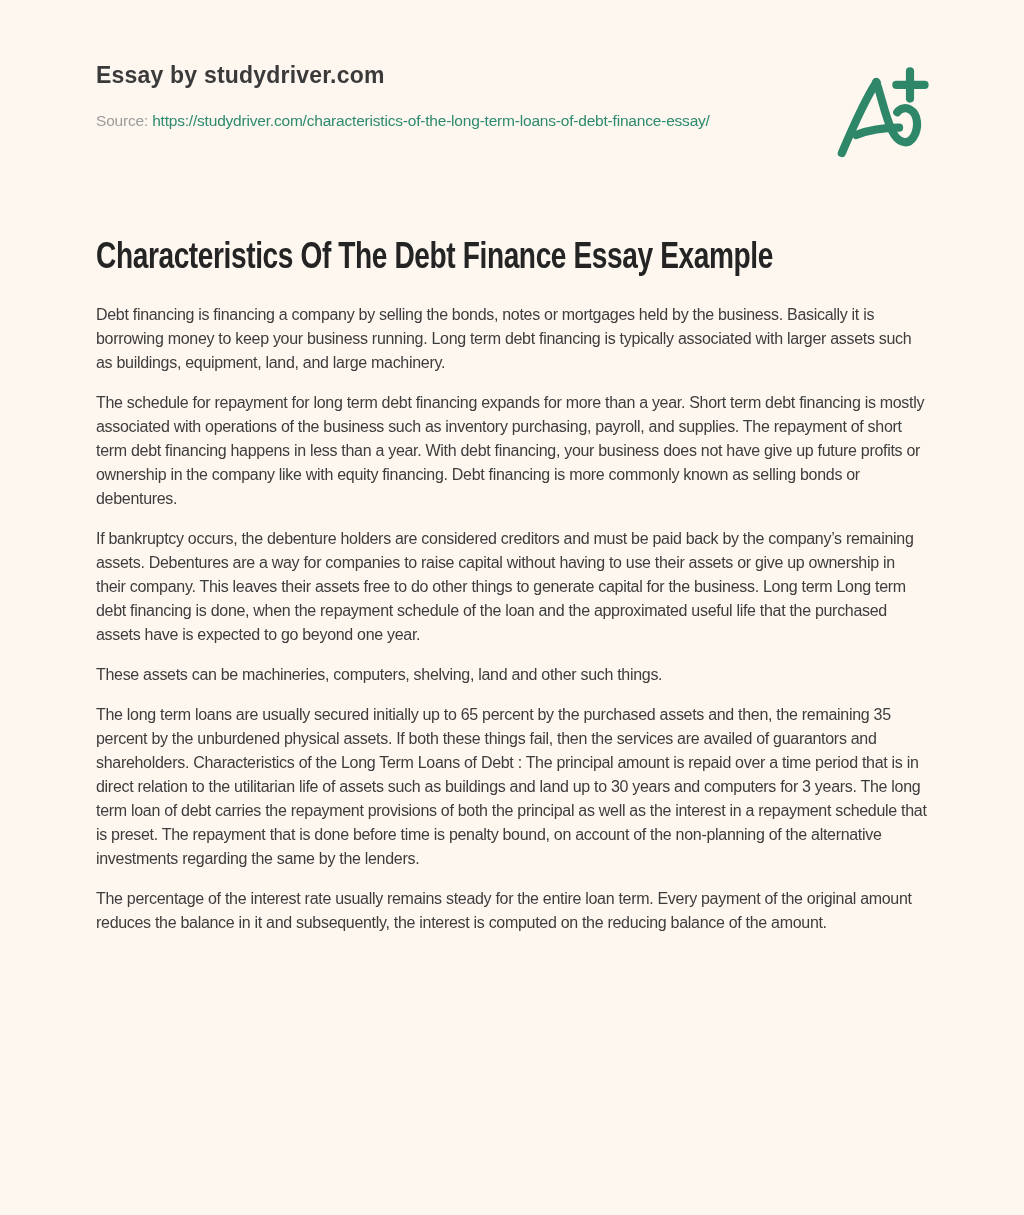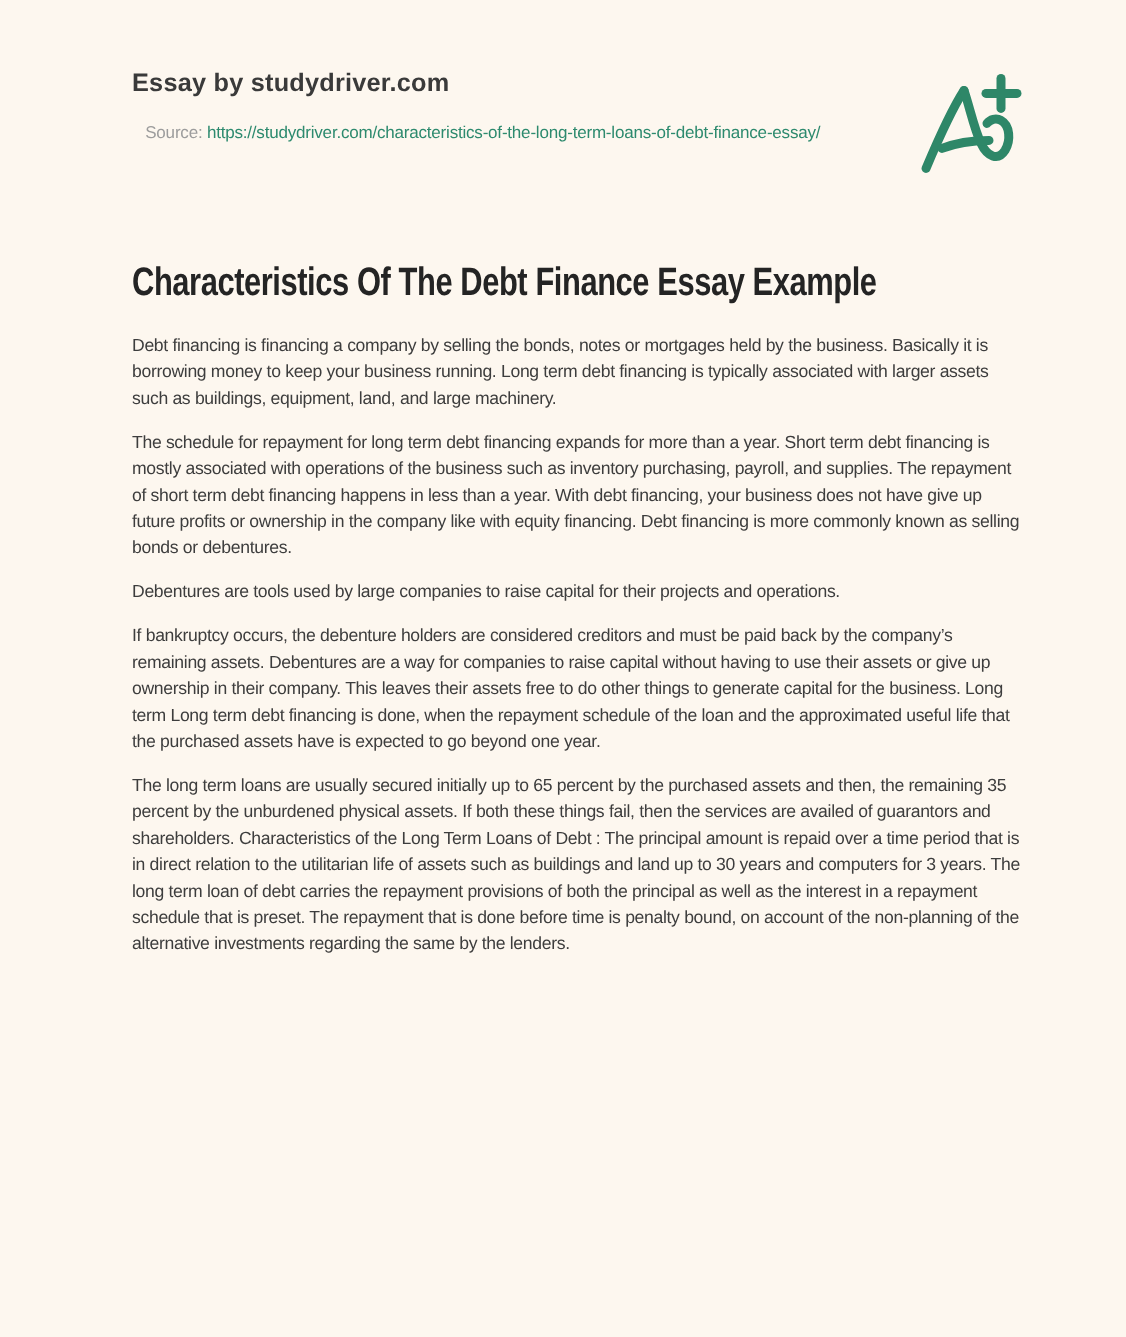--- a/index.html
+++ b/index.html
@@ -19,32 +19,32 @@
     width: 1024px;
     height: 1215px;
     overflow: hidden;
     background: var(--bg);
     font-family: "Liberation Sans", "DejaVu Sans", sans-serif;
   }
   .page {
     position: relative;
     width: 1024px;
     height: 1215px;
-    padding: 62px 96px 0 120px;
+    padding: 62px 96px 0 96px;
   }
   
   .site-title {
     margin: 0 0 20px 0;
     font-size: 23px;
     font-weight: 700;
     letter-spacing: 0.2px;
     color: #3a3a3a;
   }
   .source-line {
-    margin: 12px;
+    margin: 0;
     max-width: 660px;
     font-size: 15.5px;
     line-height: 24px;
     letter-spacing: -0.2px;
     color: var(--muted-text);
     word-break: break-word;
   }
   .source-link {
     color: var(--link-green);
     text-decoration: none;
@@ -103,19 +103,20 @@
       </svg>
     </div>
   </header>
 
   <main>
     <h2 class="essay-title">Characteristics Of The Debt Finance Essay Example</h2>
 
     <div class="essay-body">
       <p>Debt financing is financing a company by selling the bonds, notes or mortgages held by the business. Basically it is borrowing money to keep your business running. Long term debt financing is typically associated with larger assets such as buildings, equipment, land, and large machinery.</p>
       <p>The schedule for repayment for long term debt financing expands for more than a year. Short term debt financing is mostly associated with operations of the business such as inventory purchasing, payroll, and supplies. The repayment of short term debt financing happens in less than a year. With debt financing, your business does not have give up future profits or ownership in the company like with equity financing. Debt financing is more commonly known as selling bonds or debentures.</p>
-      <p>Debentures are tools used by large companies to raise capital for their projects and operations.</p>
       <p>If bankruptcy occurs, the debenture holders are considered creditors and must be paid back by the company’s remaining assets. Debentures are a way for companies to raise capital without having to use their assets or give up ownership in their company. This leaves their assets free to do other things to generate capital for the business. Long term Long term debt financing is done, when the repayment schedule of the loan and the approximated useful life that the purchased assets have is expected to go beyond one year.</p>
+      <p>These assets can be machineries, computers, shelving, land and other such things.</p>
       <p>The long term loans are usually secured initially up to 65 percent by the purchased assets and then, the remaining 35 percent by the unburdened physical assets. If both these things fail, then the services are availed of guarantors and shareholders. Characteristics of the Long Term Loans of Debt : The principal amount is repaid over a time period that is in direct relation to the utilitarian life of assets such as buildings and land up to 30 years and computers for 3 years. The long term loan of debt carries the repayment provisions of both the principal as well as the interest in a repayment schedule that is preset. The repayment that is done before time is penalty bound, on account of the non-planning of the alternative investments regarding the same by the lenders.</p>
+      <p>The percentage of the interest rate usually remains steady for the entire loan term. Every payment of the original amount reduces the balance in it and subsequently, the interest is computed on the reducing balance of the amount.</p>
     </div>
   </main>
 
 </div>
 
 </body></html>

